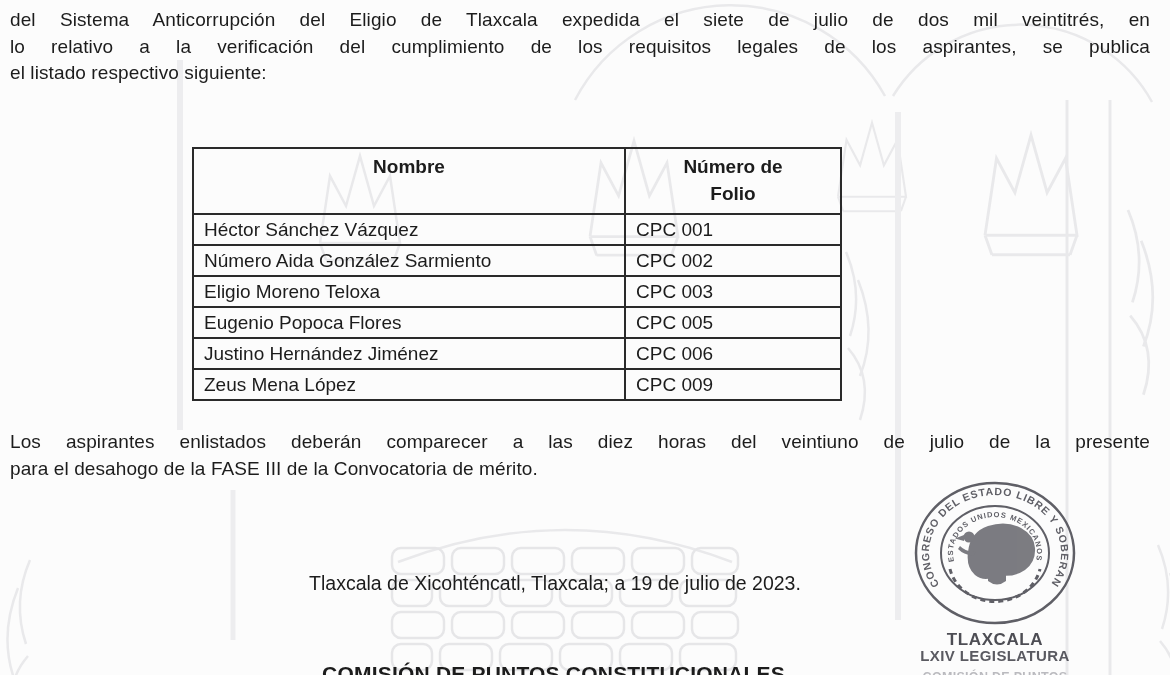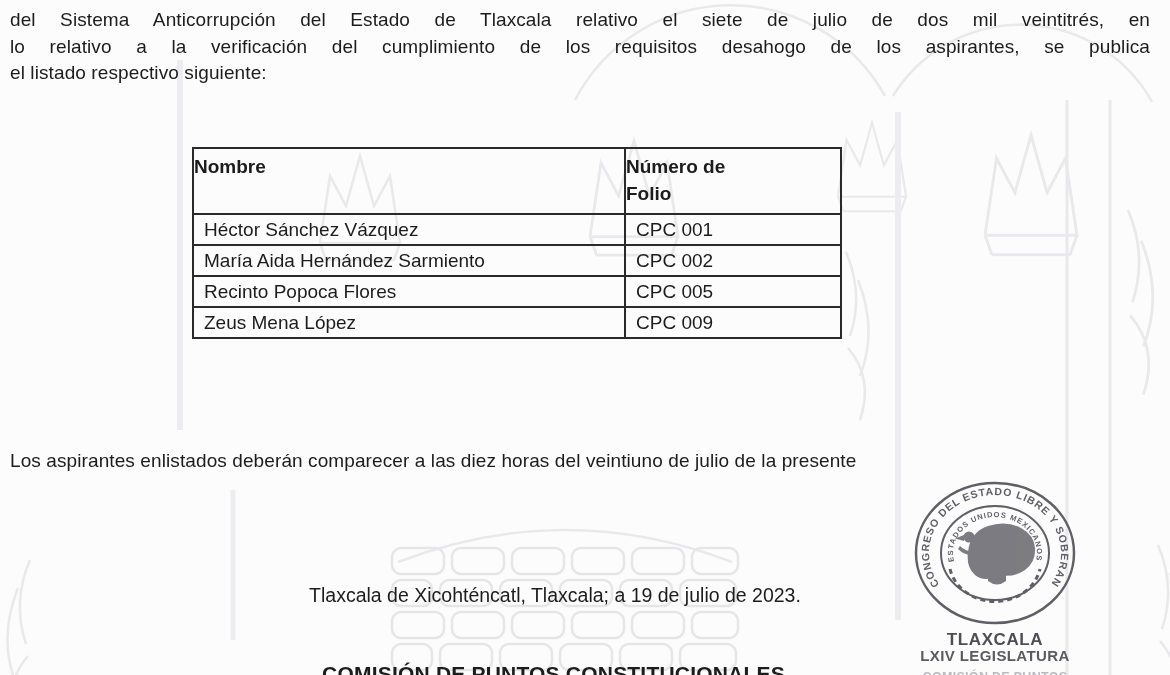--- a/index.html
+++ b/index.html
@@ -10,43 +10,43 @@
     color:#1c1c1c;
   }
   .page{position:absolute;inset:0;width:1170px;height:675px;overflow:hidden;}
   .wm{position:absolute;inset:0;z-index:0;}
   .content{position:absolute;inset:0;z-index:1;}
 
   .para{position:absolute;font-size:19px;line-height:26.5px;letter-spacing:.1px;}
   .para div{text-align:justify;text-align-last:justify;}
   .para div:last-child{text-align:right;text-align-last:left;}
   .intro{top:7px;left:10px;width:1140px;}
-  .bodytext{top:448px;left:10px;width:1140px;}
+  .bodytext{top:429px;left:10px;width:1140px;}
 
   table.folios{
     position:absolute;top:147px;left:192px;
     border-collapse:collapse;table-layout:fixed;
     width:648px;font-size:19px;
   }
   table.folios th, table.folios td{
     border:2px solid #2a2a2a;
     padding:0 0 0 10px;
     overflow:hidden;white-space:nowrap;
   }
   table.folios th{
-    text-align:left;font-weight:bold;vertical-align:top;
+    text-align:center;font-weight:bold;vertical-align:top;
     padding:4px 0 6px 0;line-height:27px;white-space:pre-line;
     height:64px;box-sizing:border-box;
   }
   table.folios td{height:29px;line-height:29px;margin-left:16px;}
   .col-name{width:432px;}
   .col-folio{width:216px;}
 
   .dateline{
-    position:absolute;top:584px;left:0;width:1110px;
+    position:absolute;top:572px;left:0;width:1110px;
     text-align:center;font-size:19.5px;
   }
   .committee{
     position:absolute;top:662px;left:0;width:1107px;
     text-align:center;font-weight:bold;font-size:21px;letter-spacing:.2px;
   }
   .seal{position:absolute;left:898px;top:474px;z-index:2;}
   .seal text{font-family:"Liberation Sans", sans-serif;}
   .ringtext{font-size:10.5px;font-weight:bold;letter-spacing:.9px;fill:#4a4a52;}
   .innerring{font-size:7.5px;font-weight:bold;letter-spacing:1px;fill:#4a4a52;}
@@ -115,22 +115,22 @@
       <use href="#frond" transform="translate(846,252)"></use>
       <use href="#frond" transform="translate(1128,210) scale(1.1)"></use>
       <use href="#frond" transform="translate(30,560) scale(-1,1)"></use>
       <use href="#frond" transform="translate(1158,545)"></use>
     </g>
   </svg>
 
   <div class="content">
 
     <div class="para intro">
-        <div>del Sistema Anticorrupción del Estado de Tlaxcala relativo el siete de julio de dos mil veintitrés, en</div>
-        <div>lo relativo a la verificación del cumplimiento de los requisitos desahogo de los aspirantes, se publica</div>
+        <div>del Sistema Anticorrupción del Eligio de Tlaxcala expedida el siete de julio de dos mil veintitrés, en</div>
+        <div>lo relativo a la verificación del cumplimiento de los requisitos legales de los aspirantes, se publica</div>
         <div>el listado respectivo siguiente:</div>
       </div>
 
     <table class="folios">
       <colgroup>
         <col class="col-name">
           <col class="col-folio">
       </colgroup>
       <thead>
         <tr>
@@ -138,36 +138,45 @@
           <th>Número de
 Folio</th>
         </tr>
       </thead>
       <tbody>
           <tr>
             <td>Héctor Sánchez Vázquez</td>
             <td>CPC 001</td>
           </tr>
           <tr>
-            <td>María Aida Hernández Sarmiento</td>
+            <td>Número Aida González Sarmiento</td>
             <td>CPC 002</td>
           </tr>
           <tr>
-            <td>Recinto Popoca Flores</td>
+            <td>Eligio Moreno Teloxa</td>
+            <td>CPC 003</td>
+          </tr>
+          <tr>
+            <td>Eugenio Popoca Flores</td>
             <td>CPC 005</td>
+          </tr>
+          <tr>
+            <td>Justino Hernández Jiménez</td>
+            <td>CPC 006</td>
           </tr>
           <tr>
             <td>Zeus Mena López</td>
             <td>CPC 009</td>
           </tr>
         </tbody>
     </table>
 
     <div class="para bodytext">
         <div>Los aspirantes enlistados deberán comparecer a las diez horas del veintiuno de julio de la presente</div>
+        <div>para el desahogo de la FASE III de la Convocatoria de mérito.</div>
       </div>
 
     <div class="dateline">Tlaxcala de Xicohténcatl, Tlaxcala; a 19 de julio de 2023.</div>
 
     <div class="committee">COMISIÓN DE PUNTOS CONSTITUCIONALES</div>
   </div>
 
   <svg class="seal" width="200" height="201" viewBox="0 0 200 201">
     <g opacity="0.88">
       <ellipse cx="97" cy="79" rx="79" ry="70" fill="none" stroke="#4a4a52" stroke-width="2.5"></ellipse>

